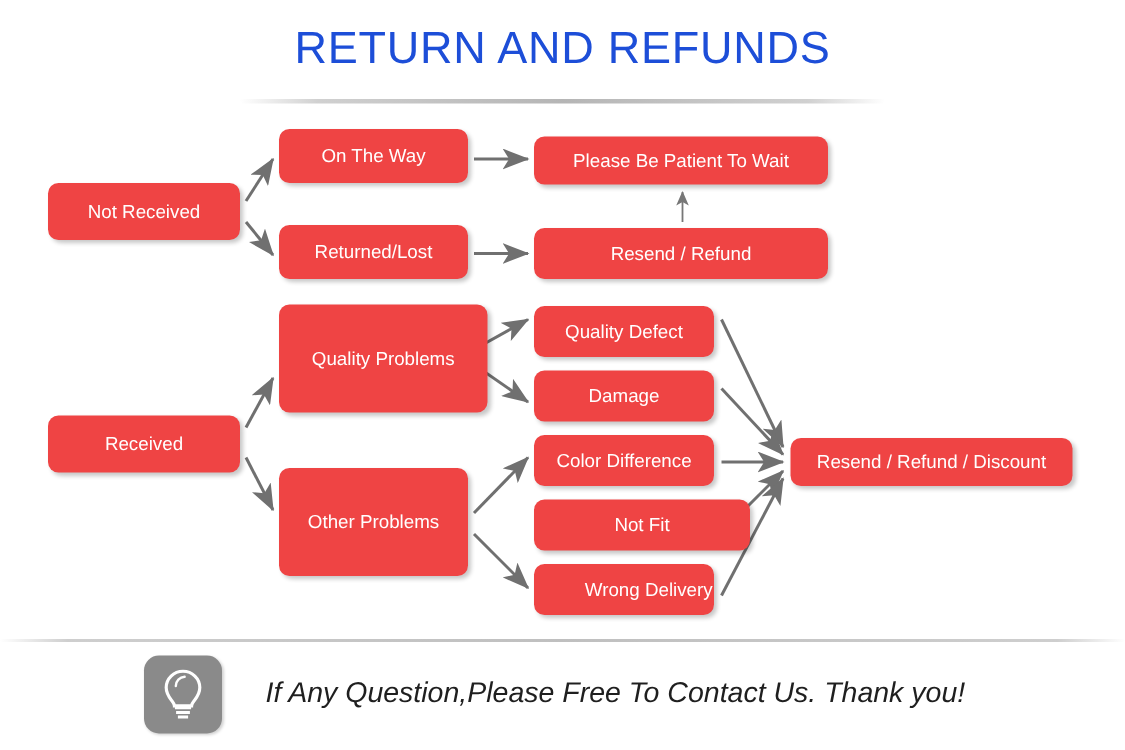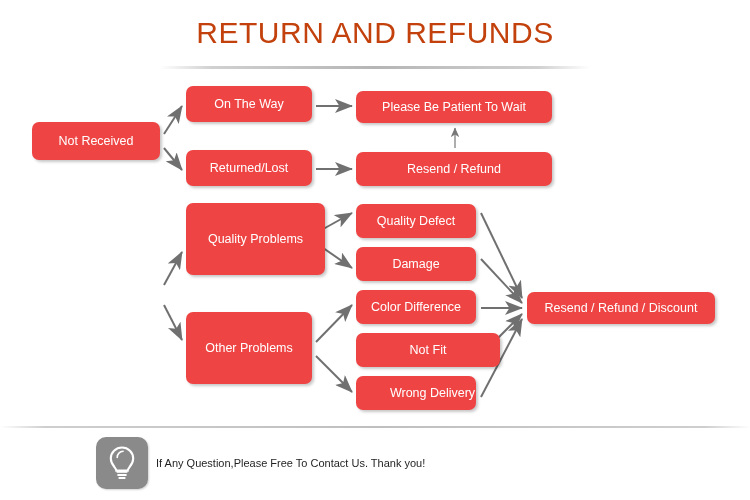--- a/index.html
+++ b/index.html
@@ -23,21 +23,21 @@
 
   
   #title {
     position: absolute;
     left: 0;
     top: 16px;
     width: 750px;
     text-align: center;
     font-size: 30px;
     letter-spacing: 0.5px;
-    color: #c2410c;
+    color: #1d4ed8;
     font-weight: 400;
   }
   #title-divider {
     position: absolute;
     left: 160px;
     top: 66px;
     width: 430px;
     height: 3px;
     background: linear-gradient(to right,
         rgba(255,255,255,0) 0%,
@@ -101,24 +101,25 @@
     width: 52px;
     height: 52px;
     background: #8a8a8a;
     border-radius: 10px;
     display: flex;
     align-items: center;
     justify-content: center;
     box-shadow: 1px 1px 2px rgba(0,0,0,0.18);
   }
   #footer-text {
-    margin-left: 8px;
-    font-size: 11px;
+    margin-left: 29px;
+    font-size: 19px;
     color: #1f1f1f;
     white-space: nowrap;
+    font-style: italic;
   }
 </style>
 </head>
 <body>
 
 <div id="page">
 
   <div id="title">RETURN AND REFUNDS</div>
   <div id="title-divider"></div>
 
@@ -158,20 +159,21 @@
 
     <line x1="455" y1="148" x2="455" y2="128" stroke="#777777" stroke-width="1.2" fill="none" marker-end="url(#arrowhead-thin)"></line>
   </svg>
 
   <div class="node" style="left:32px;  top:122px; width:128px; height:38px;">Not Received</div>
   <div class="node" style="left:186px; top:86px;  width:126px; height:36px;">On The Way</div>
   <div class="node" style="left:186px; top:150px; width:126px; height:36px;">Returned/Lost</div>
   <div class="node" style="left:356px; top:91px;  width:196px; height:32px;">Please Be Patient To Wait</div>
   <div class="node" style="left:356px; top:152px; width:196px; height:34px;">Resend / Refund</div>
 
+  <div class="node" style="left:32px;  top:277px; width:128px; height:38px;">Received</div>
   <div class="node" style="left:186px; top:203px; width:139px; height:72px;">Quality Problems</div>
   <div class="node" style="left:186px; top:312px; width:126px; height:72px;">Other Problems</div>
 
   <div class="node" style="left:356px; top:204px; width:120px; height:34px;">Quality Defect</div>
   <div class="node" style="left:356px; top:247px; width:120px; height:34px;">Damage</div>
   <div class="node" style="left:356px; top:290px; width:120px; height:34px;">Color Difference</div>
   <div class="node" style="left:356px; top:333px; width:144px; height:34px;">Not Fit</div>
   <div class="node" style="left:356px; top:376px; width:120px; height:34px;padding-left:39px;">Wrong Delivery</div>
 
   <div class="node" style="left:527px; top:292px; width:188px; height:32px;">Resend / Refund / Discount</div>

